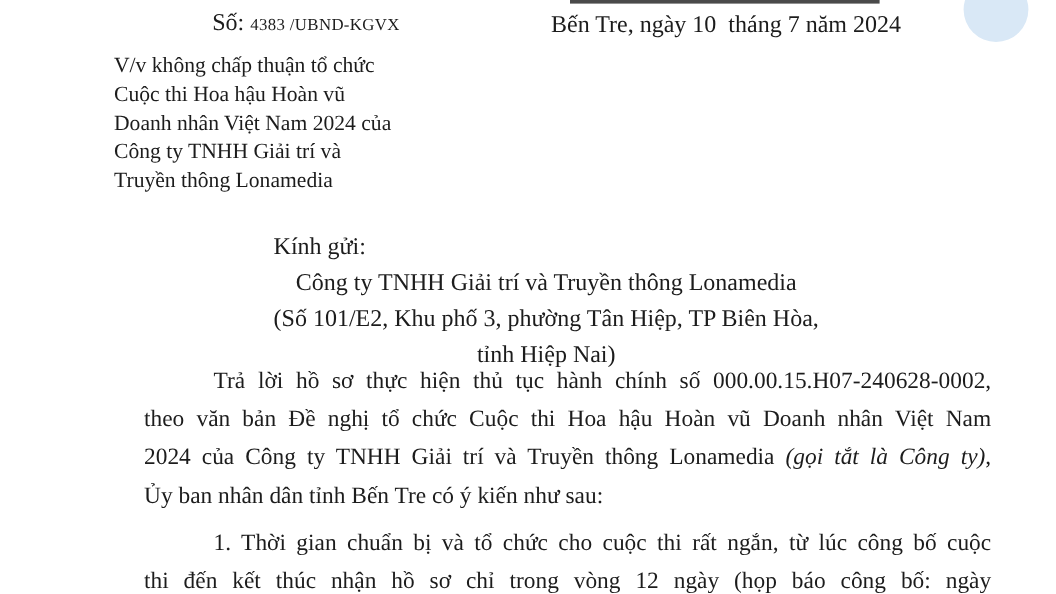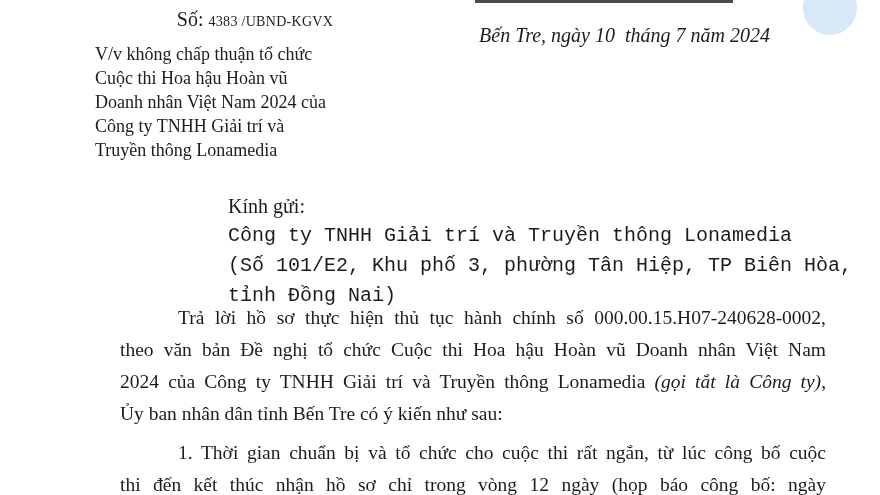--- a/index.html
+++ b/index.html
@@ -31,24 +31,23 @@
     position: absolute;
     left: 475px;
     top: 0;
     width: 258px;
     height: 3px;
     background: #4a4a4a;
   }
   .place-date {
     position: absolute;
     left: 440px;
-    top: 24px;
+    top: 10px;
     width: 330px;
-    text-align: right;
-    font-style: italic;
+    text-align: center;
     font-size: 20px;
     white-space: pre;
   }
 
   
   .bubble {
     position: absolute;
     left: 803px;
     top: -19px;
     width: 54px;
@@ -61,21 +60,21 @@
   .recipient {
     position: absolute;
     left: 228px;
     top: 191px;
     display: flex;
     font-size: 20px;
     line-height: 30px;
     flex-direction: column;
   }
   .recipient .label { margin-right: 9px; white-space: nowrap; }
-  .recipient-lines .tline { text-align: left; white-space: nowrap; font-family: Liberation Mono, monospace; }
+  .recipient-lines .tline { text-align: center; white-space: nowrap; }
 
   
   .body-text {
     position: absolute;
     left: 120px;
     top: 302px;
     width: 706px;
     font-size: 19.5px;
     line-height: 32px;
   }
@@ -108,21 +107,21 @@
 
   <div class="place-date">Bến Tre, ngày 10  tháng 7 năm 2024</div>
 
   <div class="bubble" style="background: rgb(217, 232, 246);"></div>
 
   <div class="recipient">
     <span class="label">Kính gửi:</span>
     <div class="recipient-lines">
         <div class="tline"><span>Công ty TNHH Giải trí và Truyền thông Lonamedia</span></div>
         <div class="tline"><span>(Số 101/E2, Khu phố 3, phường Tân Hiệp, TP Biên Hòa,</span></div>
-        <div class="tline"><span>tỉnh Đồng Nai)</span></div>
+        <div class="tline"><span>tỉnh Hiệp Nai)</span></div>
       </div>
   </div>
 
   <div class="body-text">
     <div class="para">
         <div class="tline just ind"><span>Trả lời hồ sơ thực hiện thủ tục hành chính số 000.00.15.H07-240628-0002,</span></div>
         <div class="tline just"><span>theo văn bản Đề nghị tổ chức Cuộc thi Hoa hậu Hoàn vũ Doanh nhân Việt Nam</span></div>
         <div class="tline just"><span>2024 của Công ty TNHH Giải trí và Truyền thông Lonamedia </span><span class="it">(gọi tắt là Công ty)</span><span>,</span></div>
         <div class="tline"><span>Ủy ban nhân dân tỉnh Bến Tre có ý kiến như sau:</span></div>
       </div>

